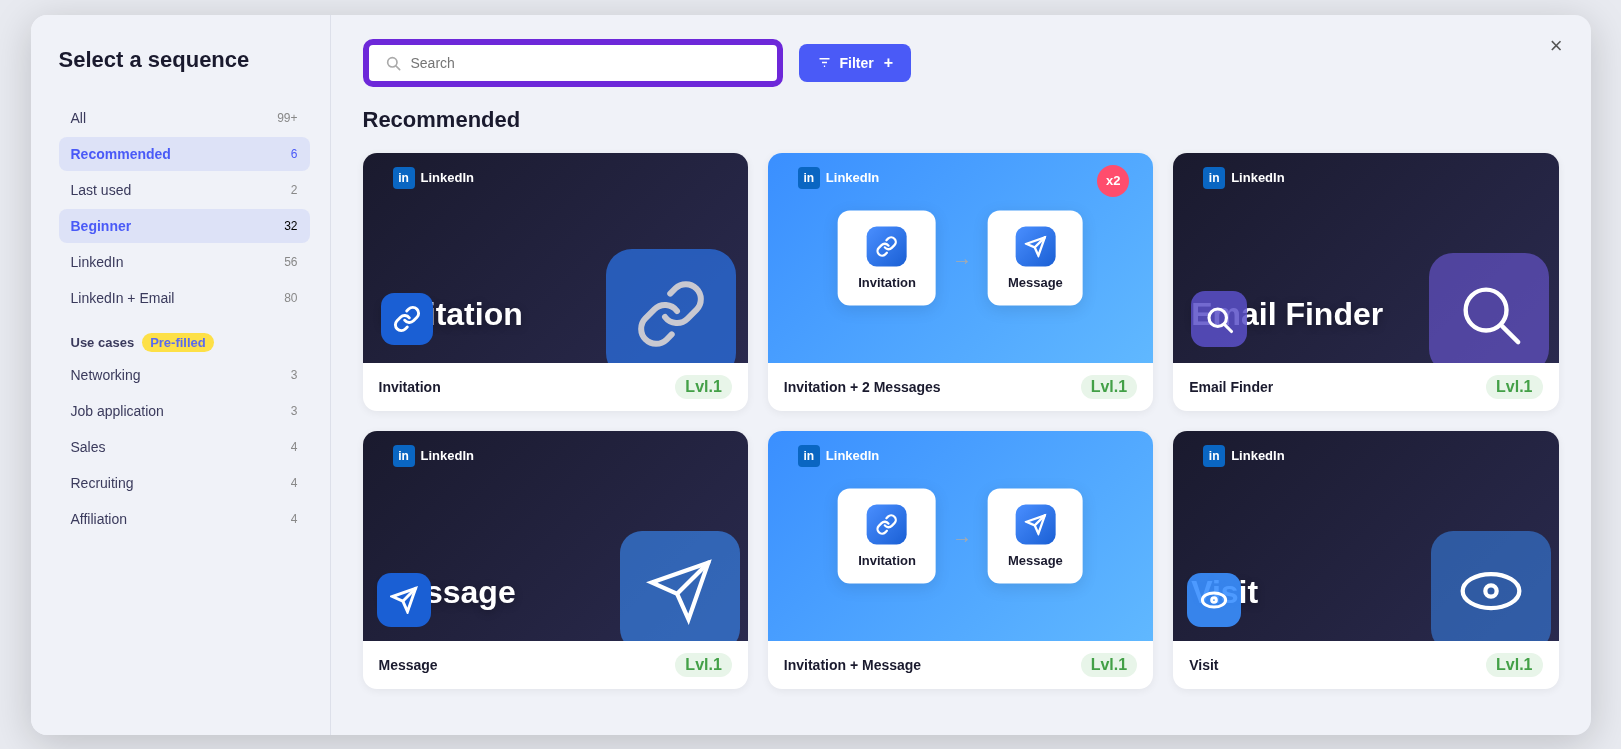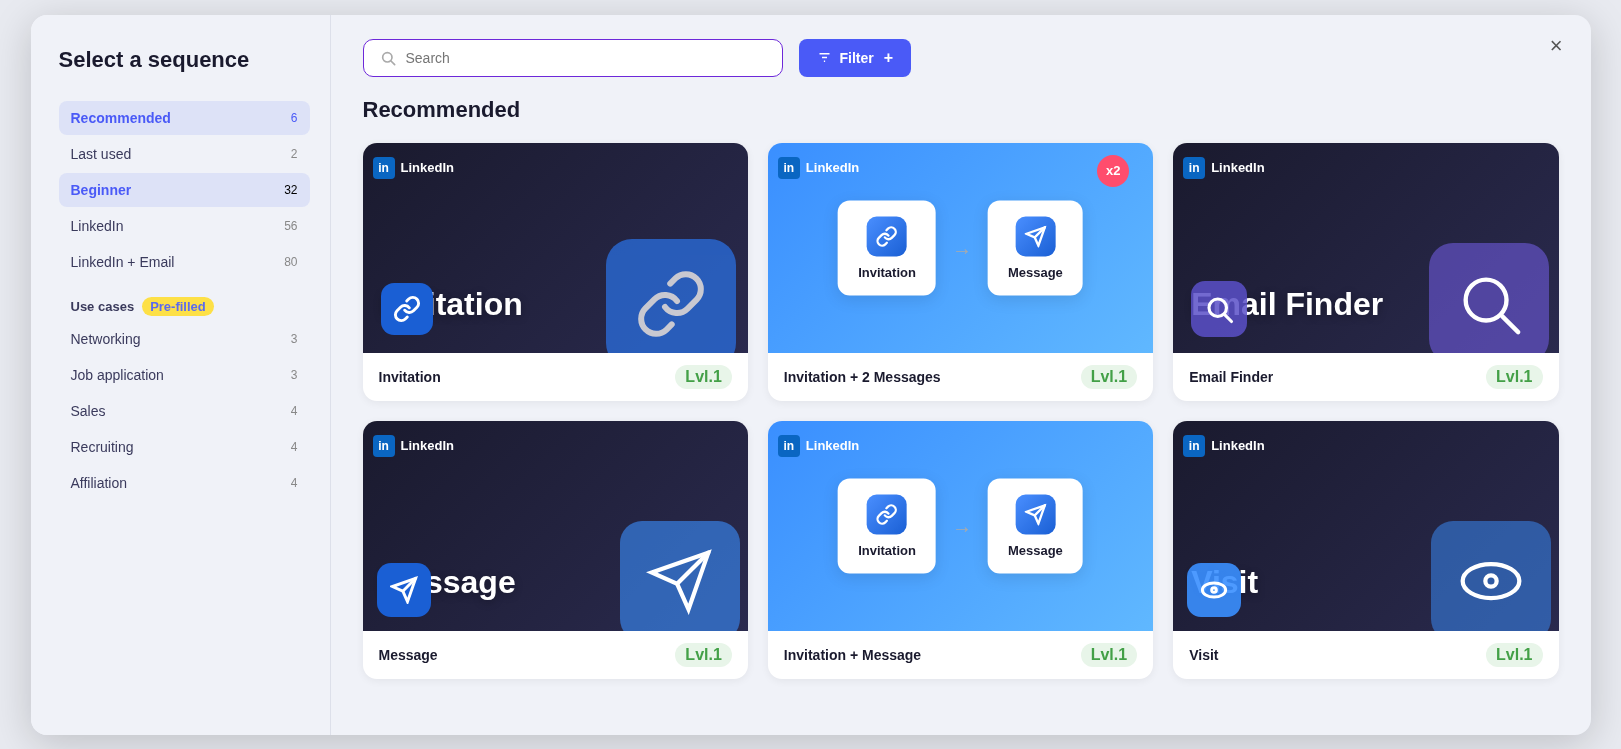--- a/index.html
+++ b/index.html
@@ -86,21 +86,21 @@
       align-items: center;
       gap: 16px;
       margin-bottom: 20px;
     }
     .search-box {
       flex: 1;
       max-width: 420px;
       display: flex;
       align-items: center;
       background: #fff;
-      border: 1px solid #6d28d9;
+      border: 6px solid #6d28d9;
       border-radius: 10px;
       padding: 10px 16px;
       gap: 10px;
     }
     .search-icon-svg { color: #aaa; }
     .search-input {
       border: none;
       outline: none;
       font-size: 14px;
       color: #888;
@@ -180,21 +180,21 @@
     
     .card-bg-dark {
       background: linear-gradient(135deg, #1a1a2e 0%, #2a2a4e 100%);
     }
     .card-bg-blue {
       background: linear-gradient(135deg, #3a8fff 0%, #60b8ff 100%);
     }
     .linkedin-tag {
       position: absolute;
       top: 14px;
-      left: 10px;
+      left: 30px;
       display: flex;
       align-items: center;
       gap: 6px;
       color: #fff;
       font-size: 13px;
       font-weight: 600;
     }
     .li-icon {
       width: 22px;
       height: 22px;
@@ -346,20 +346,24 @@
     svg { display: block; }
   </style>
 </head>
 <body>
 
 <div class="modal">
 
   <div class="sidebar">
     <div class="sidebar-title">Select a sequence</div>
 
+    <div class="sidebar-item">
+      <span>All</span>
+      <span class="sidebar-badge">99+</span>
+    </div>
     <div class="sidebar-item active">
       <span>Recommended</span>
       <span class="sidebar-badge" style="color:#4a5af7">6</span>
     </div>
     <div class="sidebar-item">
       <span>Last used</span>
       <span class="sidebar-badge">2</span>
     </div>
     <div class="sidebar-item active">
       <span>Beginner</span>

